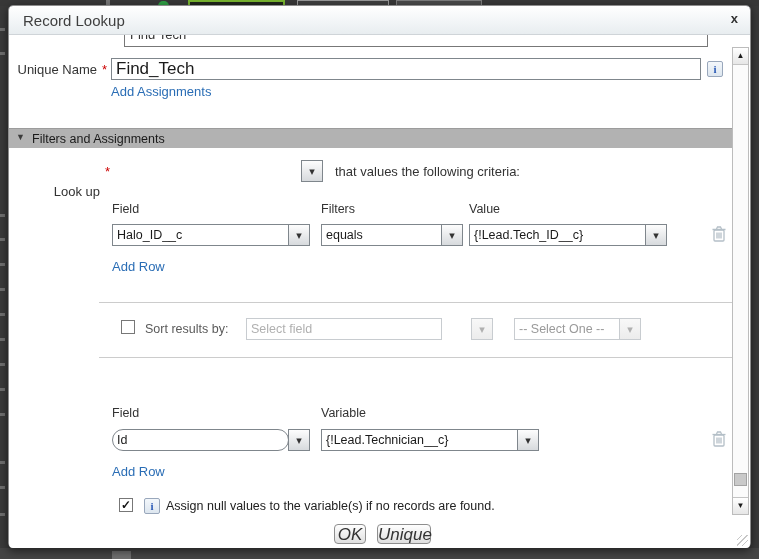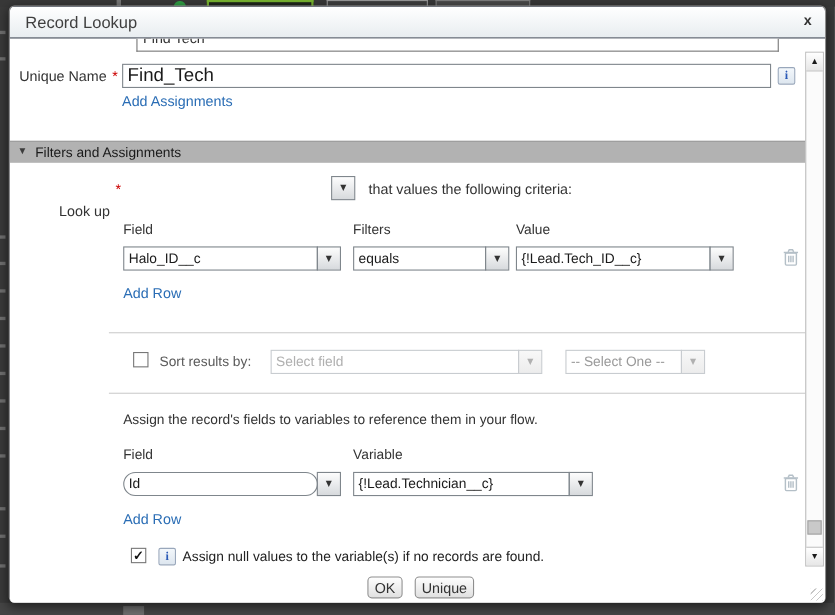--- a/index.html
+++ b/index.html
@@ -80,21 +80,21 @@
     border-top:1px solid #9c9c9c;box-sizing:border-box;
   }
   .section-arrow{position:absolute;left:7px;top:3px;font-size:9px;color:#3c3c3c;}
   .section-title{position:absolute;left:23px;top:3px;font-size:12.5px;color:#1a1a1a;}
   .divider{position:absolute;left:90px;width:640px;height:1px;background:#ccc;}
 
   .trash{position:absolute;width:16px;height:18px;cursor:pointer;}
   .btn{
     position:absolute;height:20px;box-sizing:border-box;border:1px solid #8e8e8e;border-radius:4px;
     background:linear-gradient(#fefefe,#e0e0e0);font-family:"Liberation Sans",sans-serif;
-    font-size:13px;color:#333;text-align:center;padding:0;cursor:pointer;
+    font-size:17px;color:#333;text-align:center;padding:0;cursor:pointer;font-style:italic;
   }
   
   .vscroll{position:absolute;right:1px;top:12px;width:17px;height:468px;background:#fbfbfb;border:1px solid #bcbcbc;box-sizing:border-box;}
   .vs-btn{position:absolute;left:0;width:15px;height:16px;background:linear-gradient(#ffffff,#e6e6e6);border-bottom:1px solid #c4c4c4;text-align:center;line-height:16px;font-size:8px;color:#1a1a1a;cursor:pointer;}
   .vs-btn.down{bottom:0;top:auto;border-bottom:none;border-top:1px solid #c4c4c4;}
   .vs-thumb{position:absolute;left:1px;bottom:28px;width:13px;height:13px;background:#c9c9c9;border:1px solid #a3a3a3;box-sizing:border-box;cursor:pointer;}
   .resize-grip{
     position:absolute;right:2px;bottom:2px;width:11px;height:11px;cursor:se-resize;
     background:repeating-linear-gradient(135deg,transparent,transparent 3px,#b9b9b9 3px,#b9b9b9 4px);
     opacity:.8;
@@ -180,28 +180,27 @@
             <line x1="10" y1="7.5" x2="10" y2="13.5"></line>
         </g>
       </svg>
     </div>
     <div class="link" style="left:103px;top:224px;">Add Row</div>
 
     <div class="divider" style="top:267px;"></div>
 
     <div class="checkbox" style="left:112px;top:285px;"></div>
     <div class="smalltext" style="left:136px;top:287px;color:#5a5a5a;">Sort results by:</div>
-    <div class="combo-input placeholder" style="left:237px;top:283px;width:226px;border-color:#c8ccd0;">Select field</div>
+    <div class="combo-input placeholder" style="left:237px;top:283px;width:196px;border-color:#c8ccd0;">Select field</div>
     <div class="combo-btn disabled" style="left:462px;top:283px;">▾</div>
     <div class="combo-input" style="left:505px;top:283px;width:106px;border-color:#c8ccd0;color:#9a9a9a;">-- Select One --</div>
     <div class="combo-btn disabled" style="left:610px;top:283px;">▾</div>
 
     <div class="divider" style="top:322px;"></div>
 
-    <div class="smalltext" style="left:103px;top:339px;">Assign the record's fields to variables to reference them in your flow.</div>
     <div class="colhead" style="left:103px;top:371px;">Field</div>
     <div class="colhead" style="left:312px;top:371px;">Variable</div>
 
     <div>
       <div class="combo-input" style="left:103px;top:394px;width:177px;border-radius:11px;">Id</div>
       <div class="combo-btn" style="left:279px;top:394px;">▾</div>
       <div class="combo-input" style="left:312px;top:394px;width:197px;">{!Lead.Technician__c}</div>
       <div class="combo-btn" style="left:508px;top:394px;">▾</div>
       <svg class="trash" style="left:702px;top:395px;" viewBox="0 0 16 18">
         <g fill="none" stroke="#b4bfc7" stroke-width="1.3">

